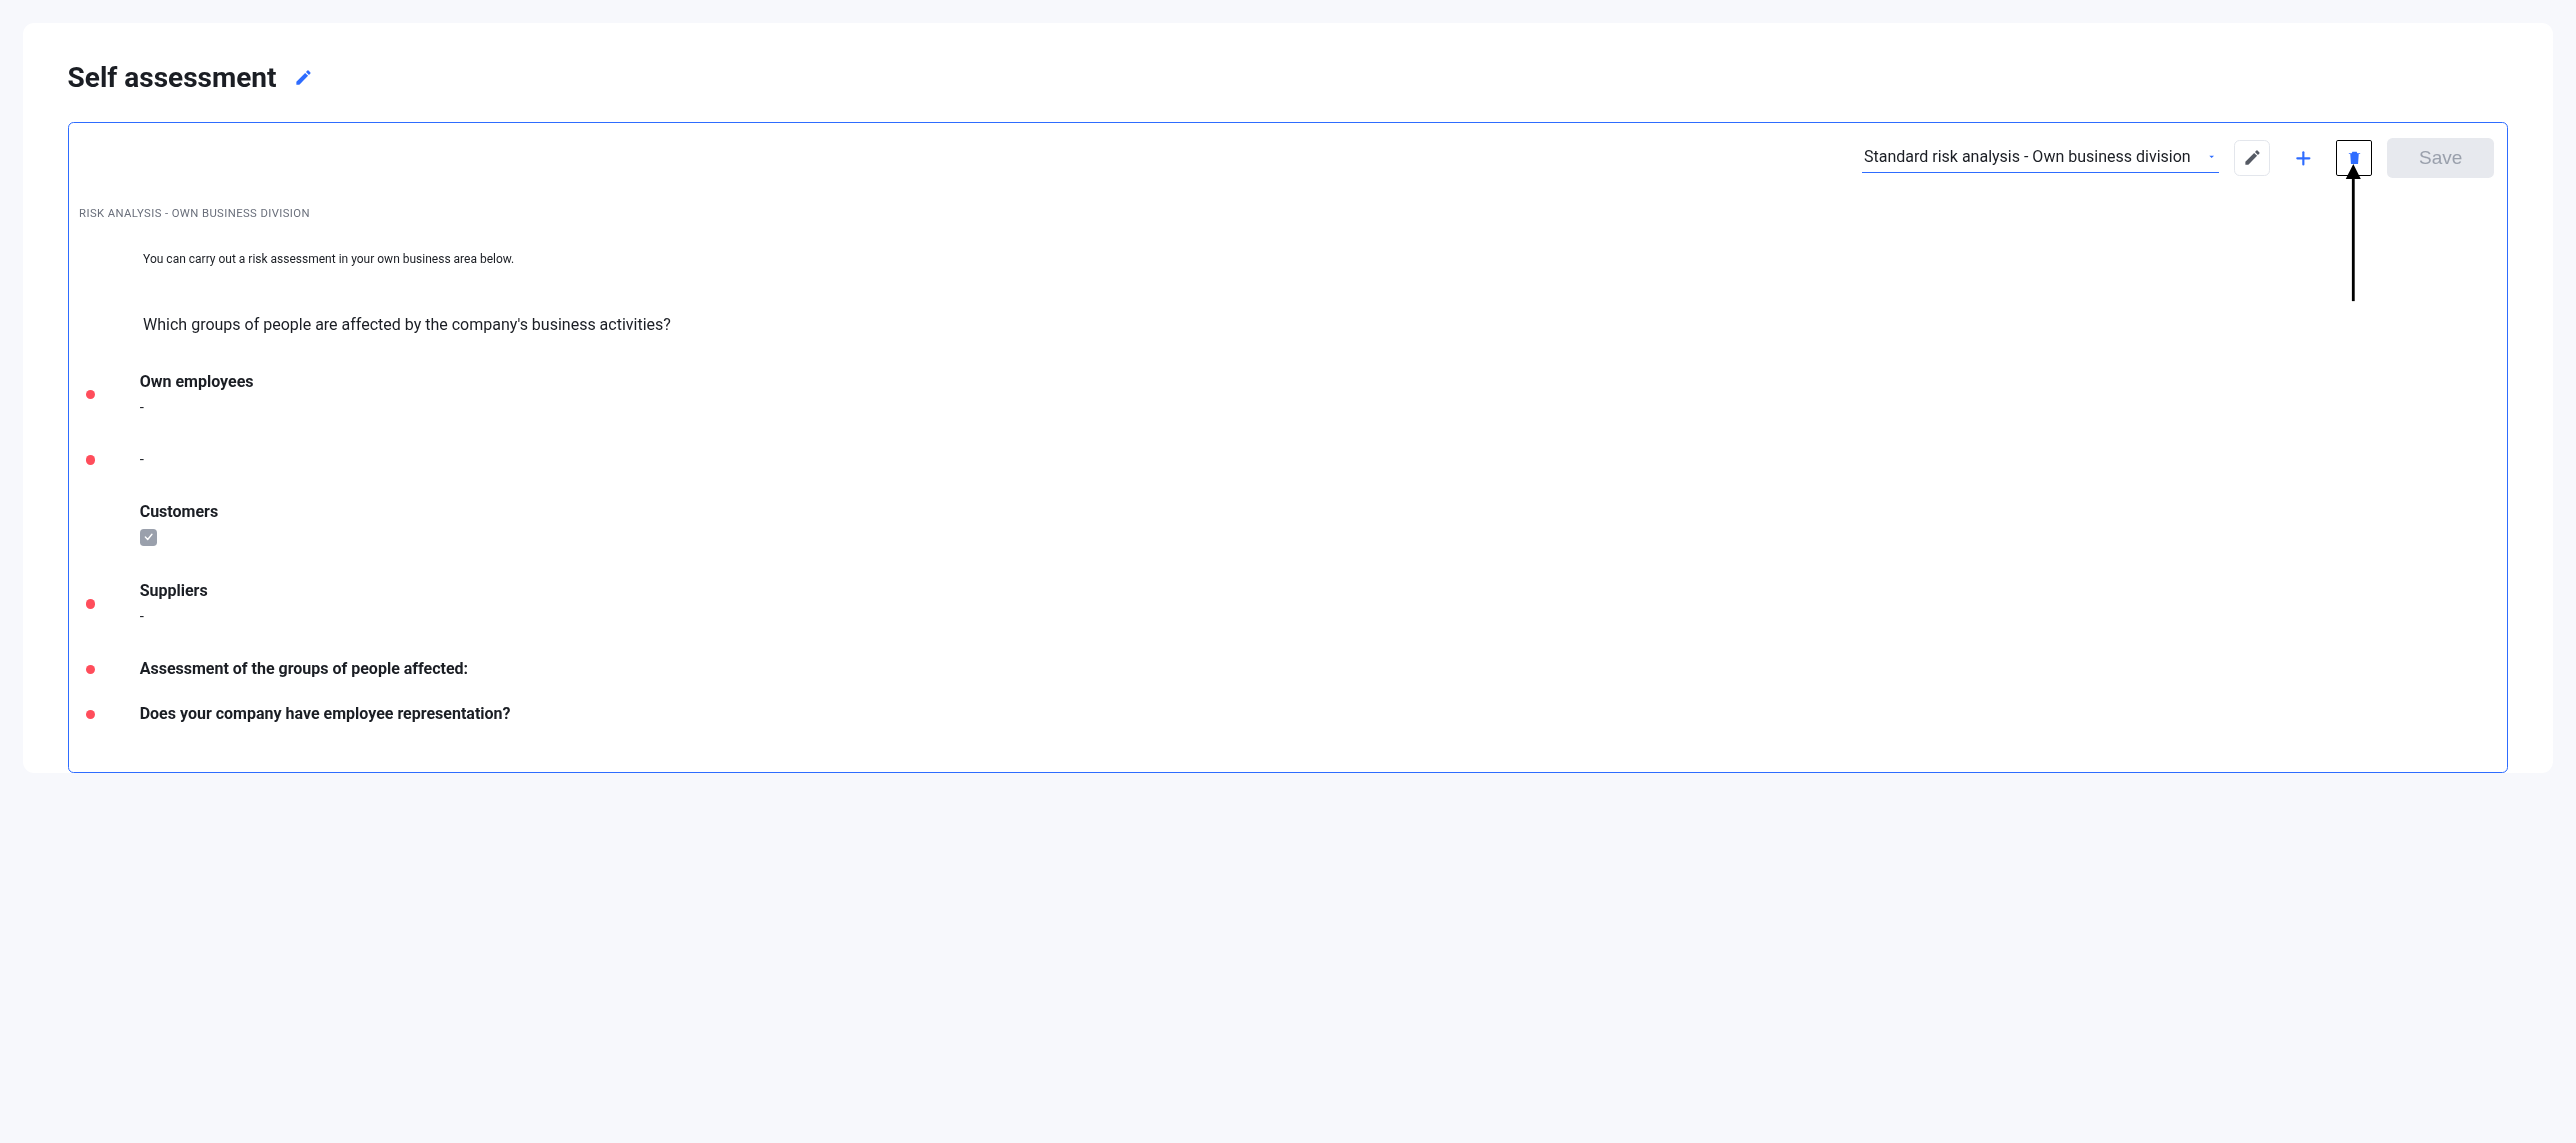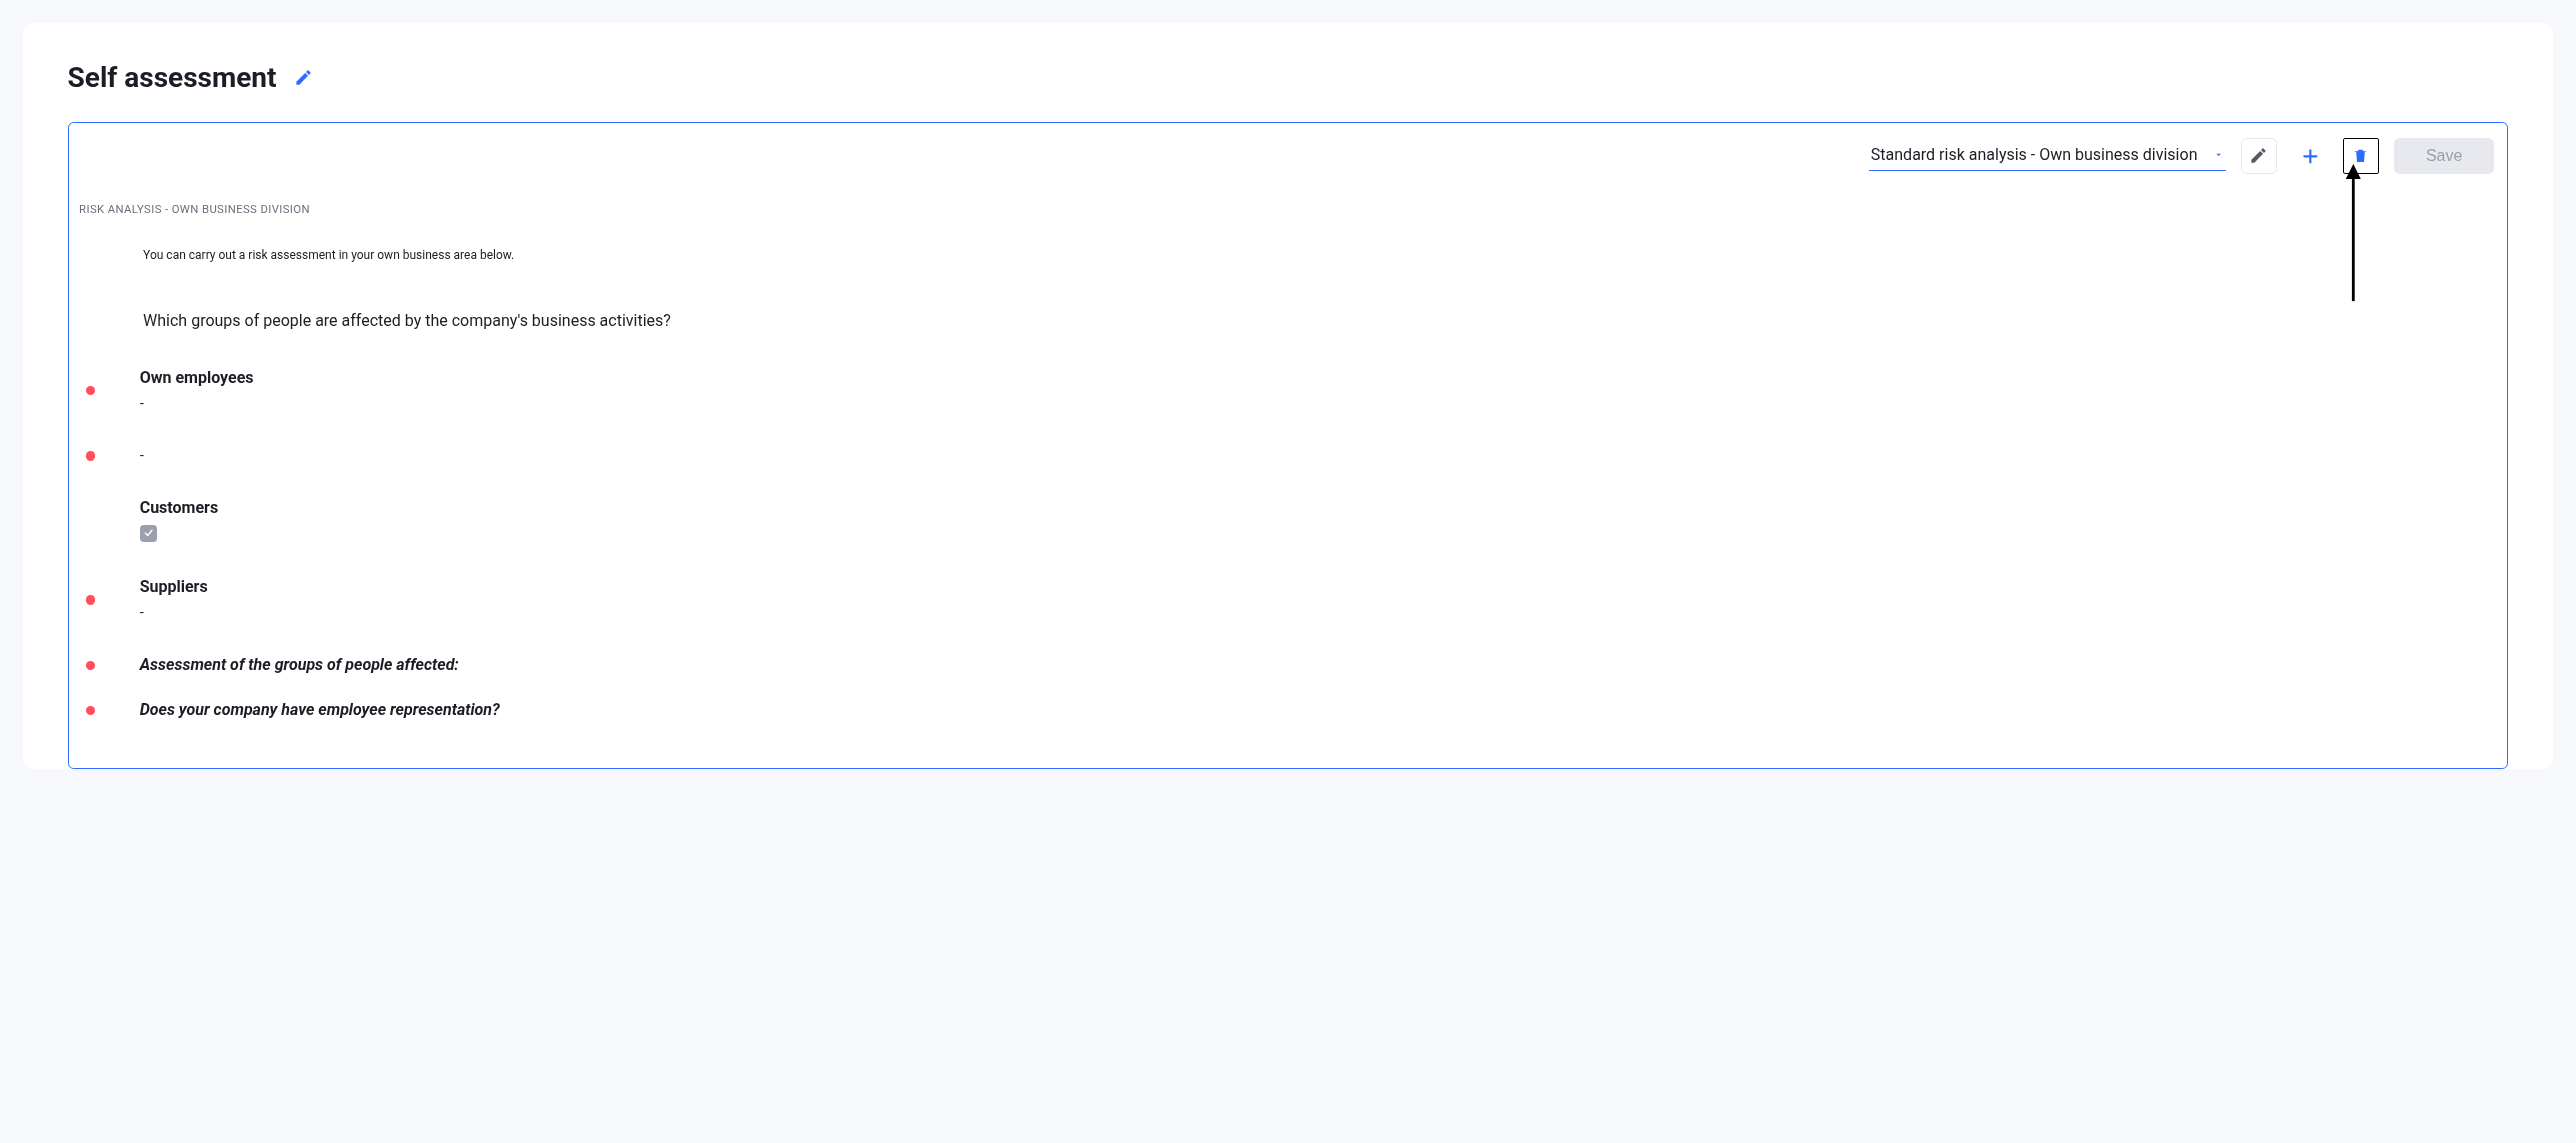--- a/index.html
+++ b/index.html
@@ -71,21 +71,21 @@
     .icon-btn.plain { border: none; }
     .icon-btn.highlight { border: 1.9px solid #000; border-radius: 1.9px; }
     .icon-btn svg { display: block; }
 
     .save-btn {
       background: #e7e9ee;
       color: #9aa0ac;
       border: none;
       border-radius: 5.6px;
       padding: 9.4px 32px;
-      font-size: 16px;
+      font-size: 19px;
       font-weight: 500;
       cursor: default;
     }
 
     .section-label {
       font-size: 11.3px;
       letter-spacing: 0.4px;
       color: #6a6f7b;
       text-transform: uppercase;
       padding: 0 7.5px;
@@ -110,21 +110,21 @@
       font-weight: 400;
       margin-bottom: 38px;
     }
 
     .item-row {
       display: flex;
       align-items: center;
       gap: 38px;
       margin-bottom: 34px;
     }
-    .item-simple { align-items: center; margin-bottom: 26px; font-style: italic; }
+    .item-simple { align-items: center; margin-bottom: 26px; }
     .dot-col { width: 22.6px; display: flex; justify-content: center; padding-top: 1.9px;}
     .dot {
       width: 9.4px;
       height: 9.4px;
       background: #ff4d5b;
       border-radius: 50%;
       position: relative;
     }
     .dot::after {
       content: "";

